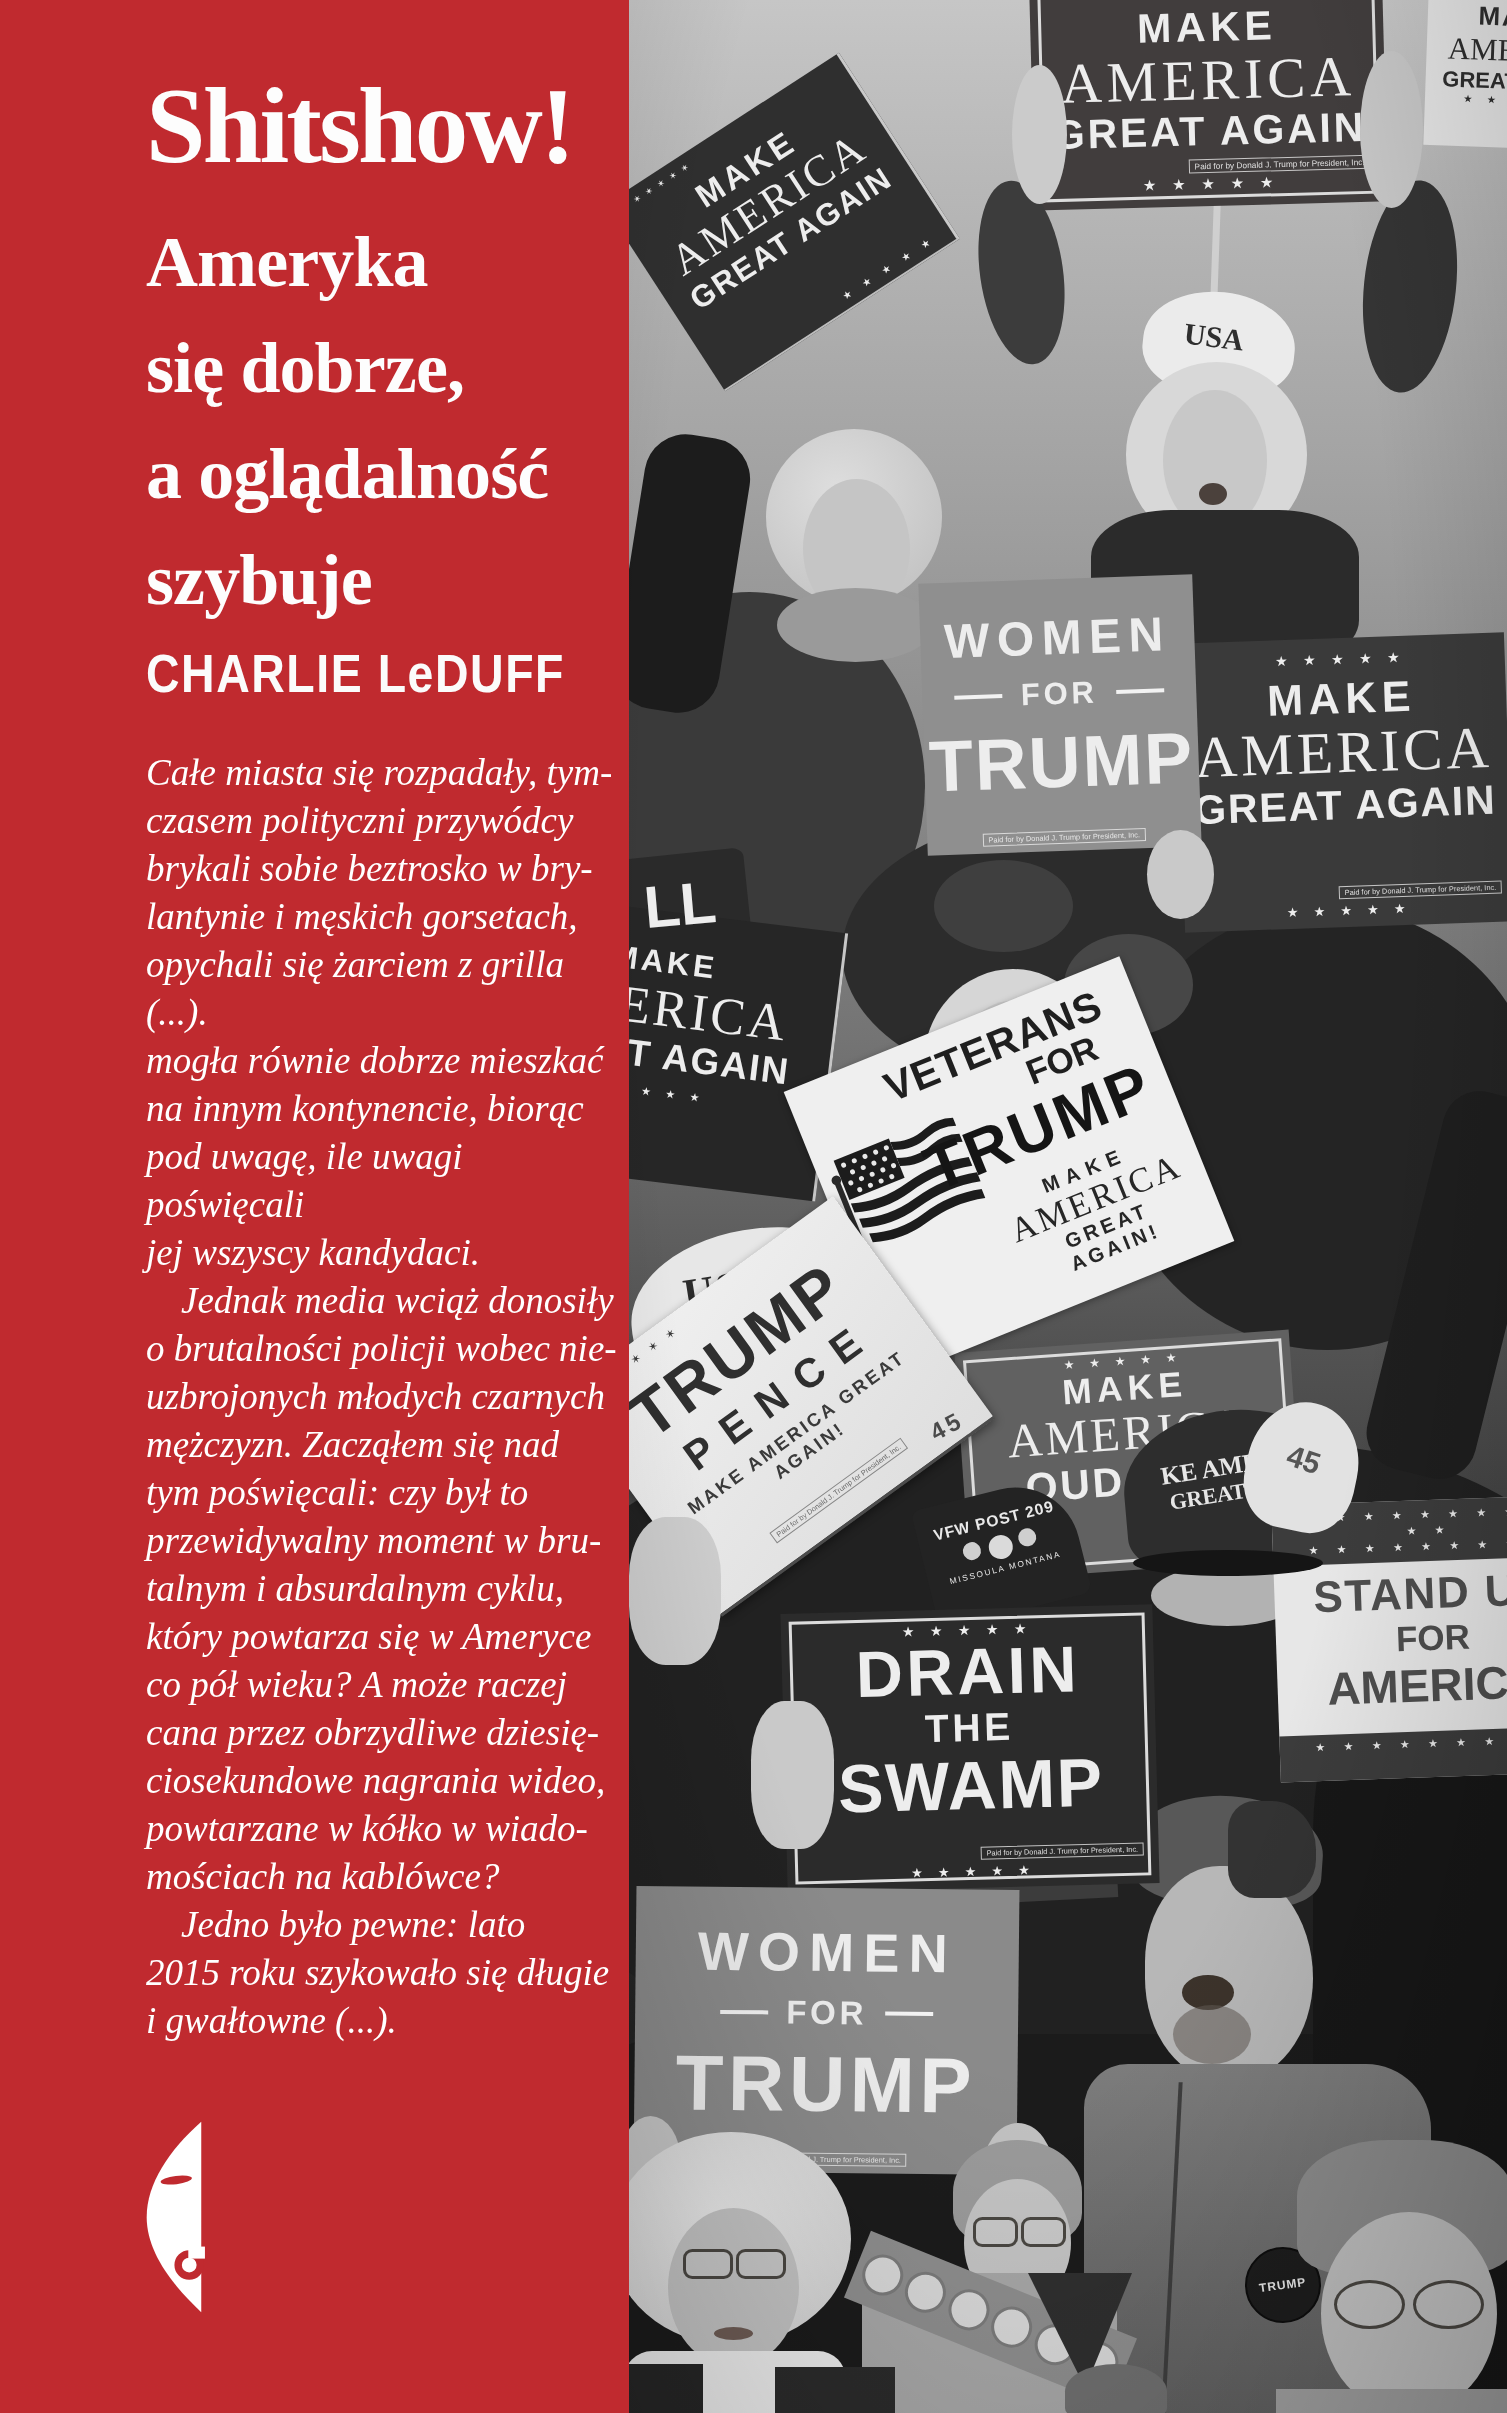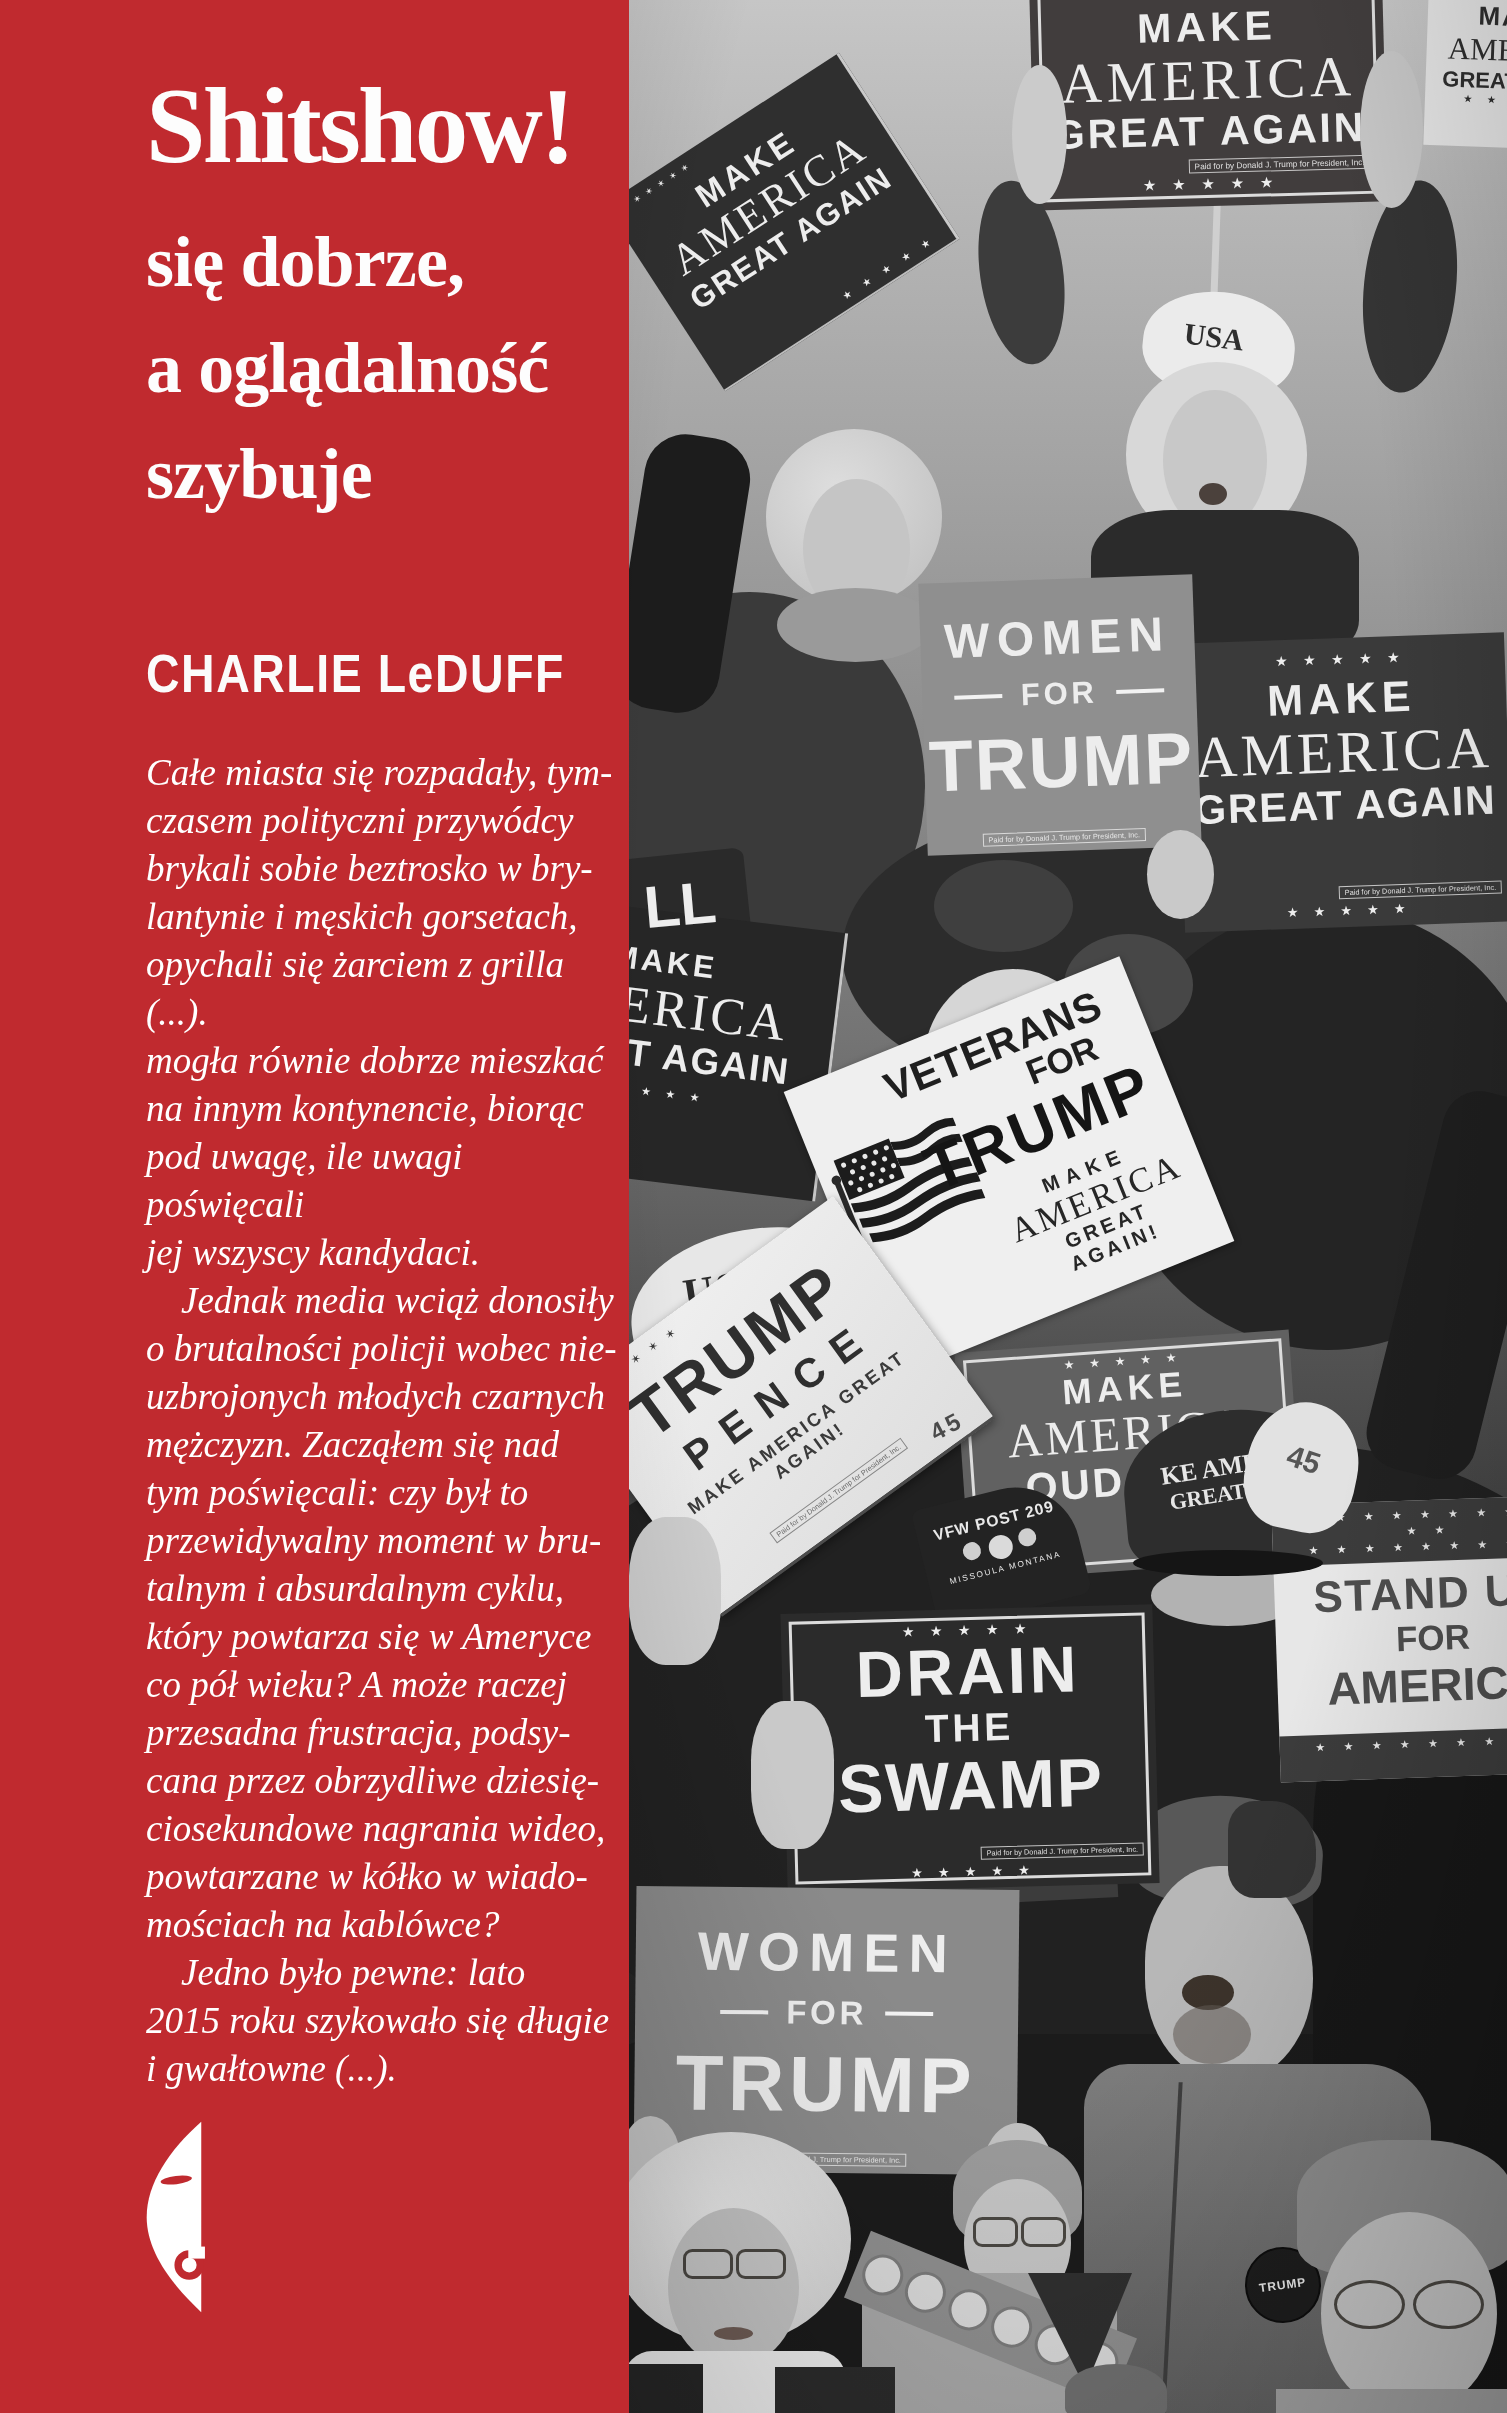--- a/index.html
+++ b/index.html
@@ -37,20 +37,21 @@
   .starband{background:#3c3c3c;color:#e9e9e9;font-size:11px;letter-spacing:7.4px;line-height:15.7px;overflow:hidden;font-family:"DejaVu Sans",sans-serif;}
 </style>
 </head>
 <body>
 
 <div class="cover">
 
   <div class="red-panel">
     <div class="title serif">Shitshow!</div>
     <div class="subtitle serif">
+      <div>Ameryka</div>
       <div>się dobrze,</div>
       <div>a oglądalność</div>
       <div>szybuje</div>
     </div>
     <div class="author sans">CHARLIE LeDUFF</div>
 
     <div class="excerpt serif">
       <div>Całe miasta się rozpadały, tym-</div>
       <div>czasem polityczni przywódcy</div>
       <div>brykali sobie beztrosko w bry-</div>
@@ -62,21 +63,20 @@
       <div>jej wszyscy kandydaci.</div>
       <div class="ind">Jednak media wciąż donosiły</div>
       <div>o brutalności policji wobec nie-</div>
       <div>uzbrojonych młodych czarnych</div>
       <div>mężczyzn. Zacząłem się nad</div>
       <div>tym poświęcali: czy był to</div>
       <div>przewidywalny moment w bru-</div>
       <div>talnym i absurdalnym cyklu,</div>
       <div>który powtarza się w Ameryce</div>
       <div>co pół wieku? A może raczej</div>
-      <div>przesadna frustracja, podsy-</div>
       <div>cana przez obrzydliwe dziesię-</div>
       <div>ciosekundowe nagrania wideo,</div>
       <div>powtarzane w kółko w wiado-</div>
       <div>mościach na kablówce?</div>
       <div class="ind">Jedno było pewne: lato</div>
       <div>2015 roku szykowało się długie</div>
       <div>i gwałtowne (...).</div>
     </div>
 
     <svg class="logo" viewBox="0 0 68 212">

